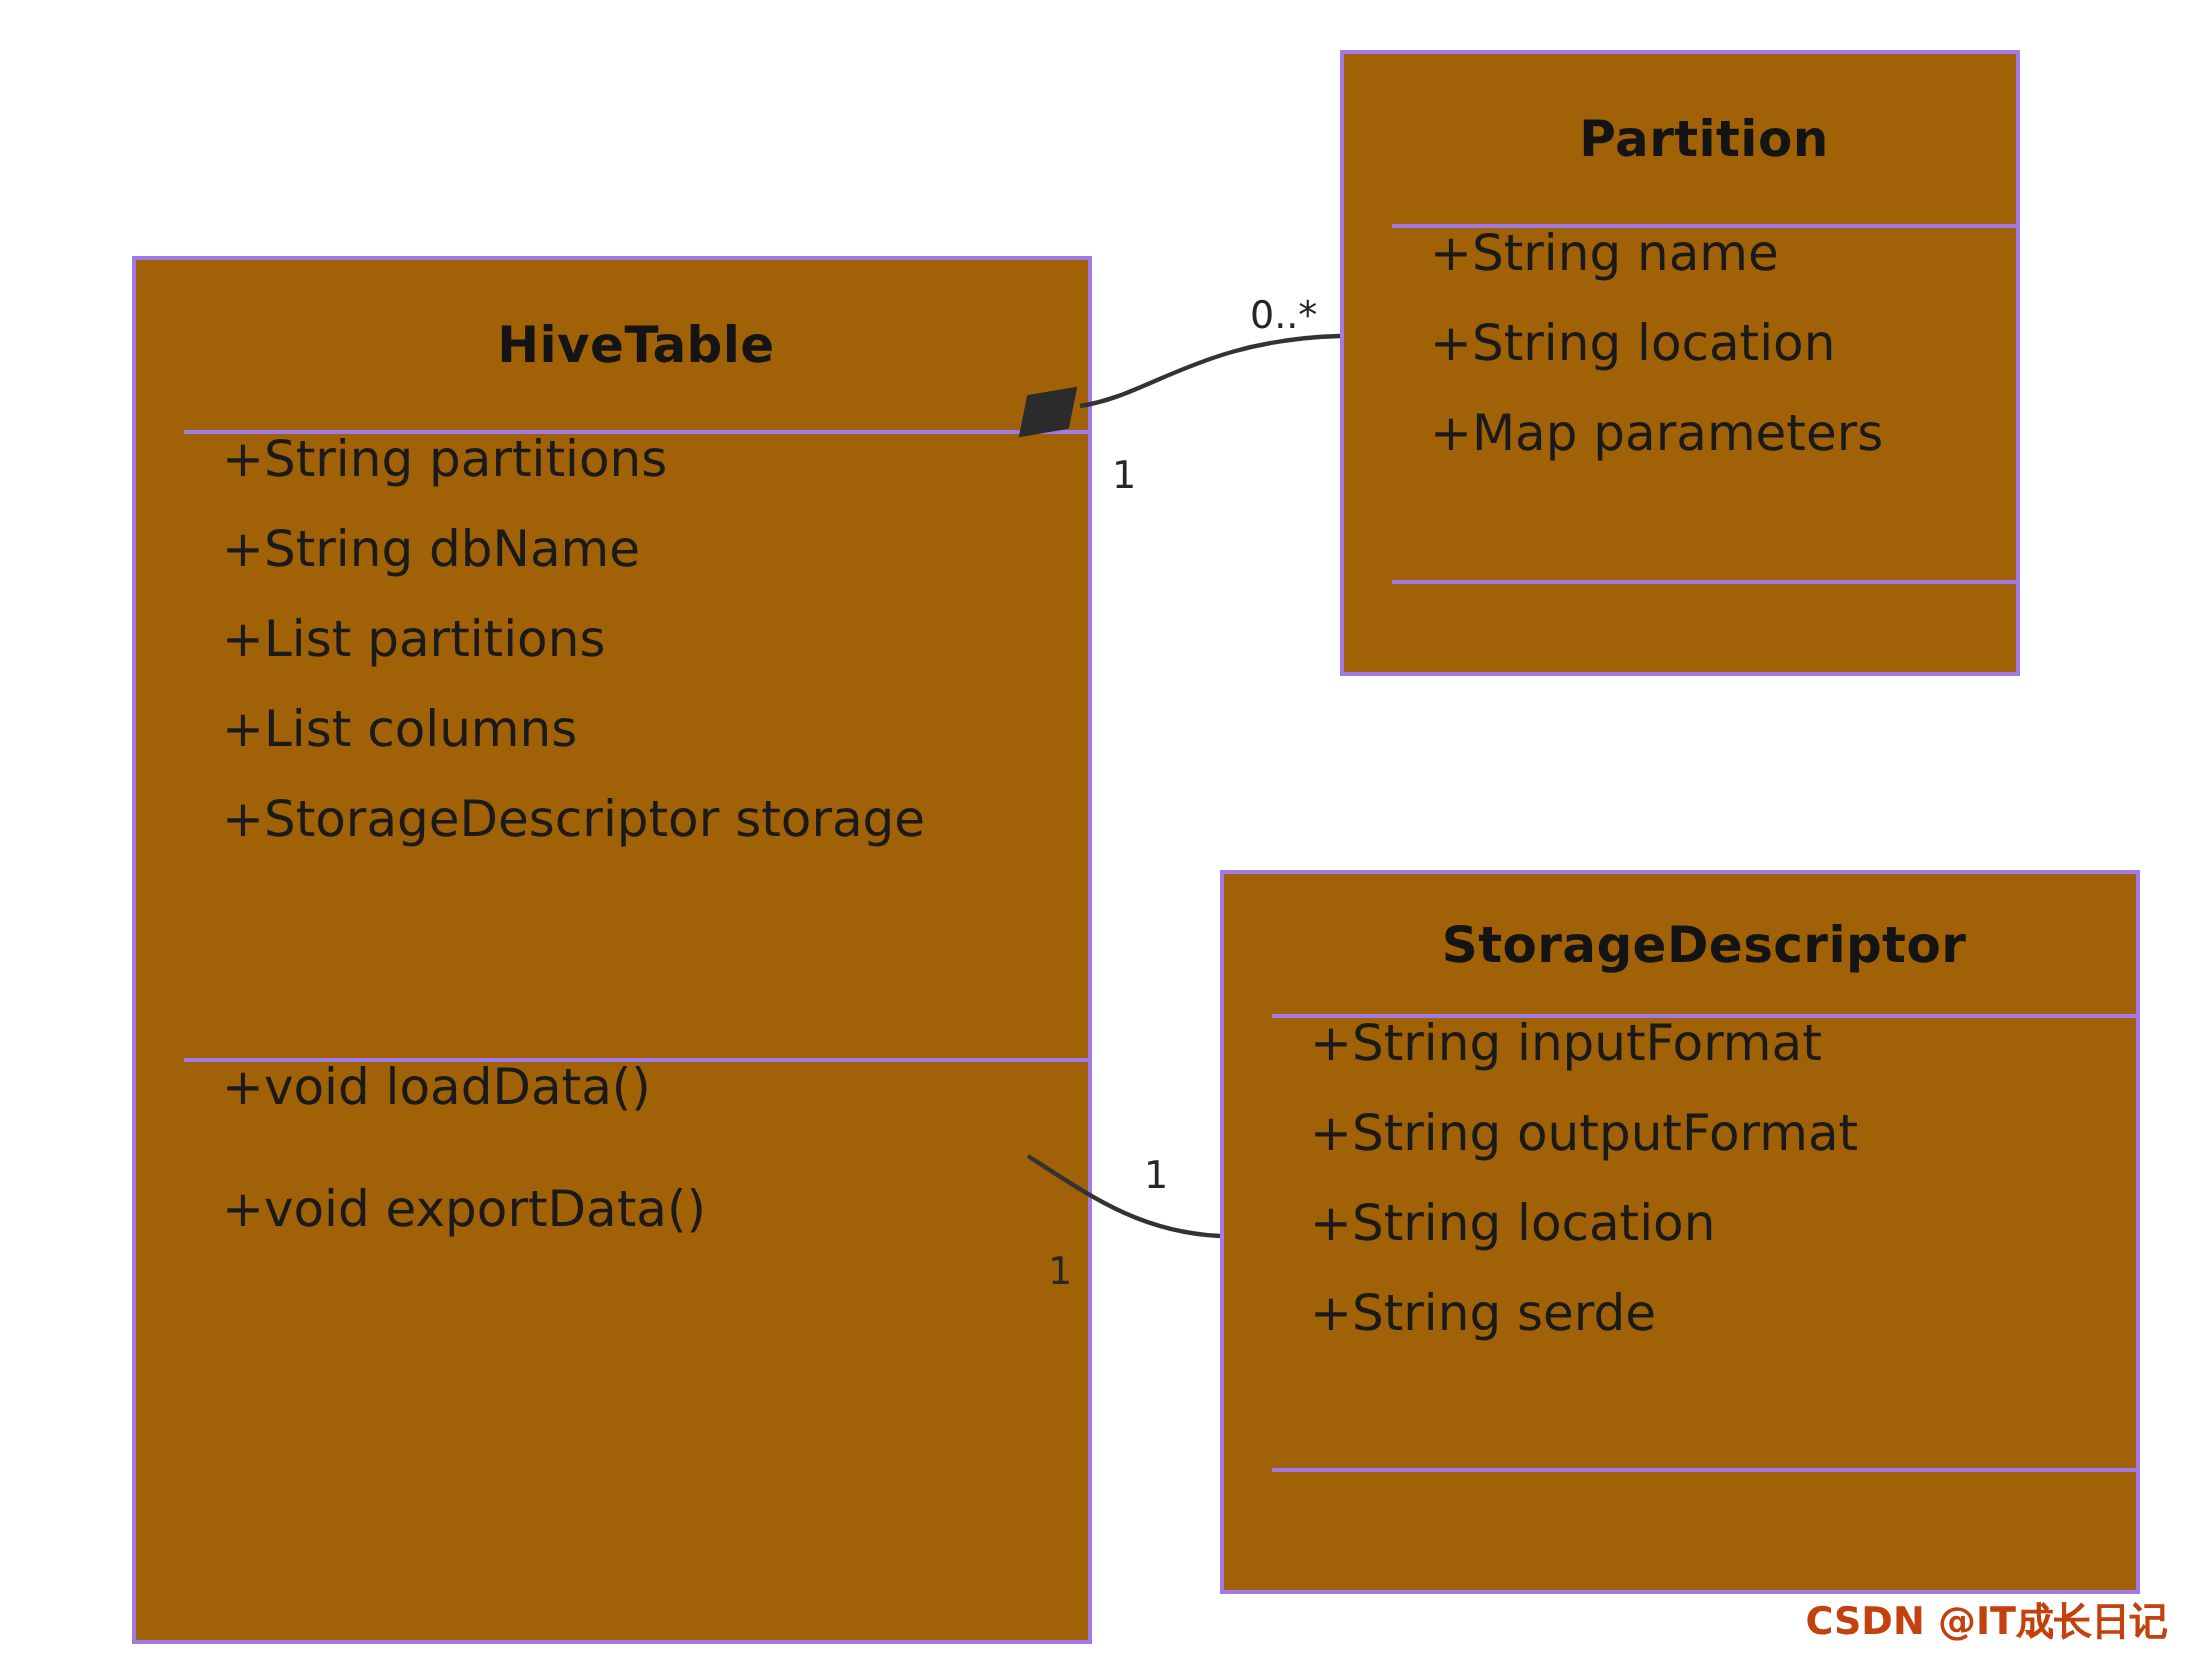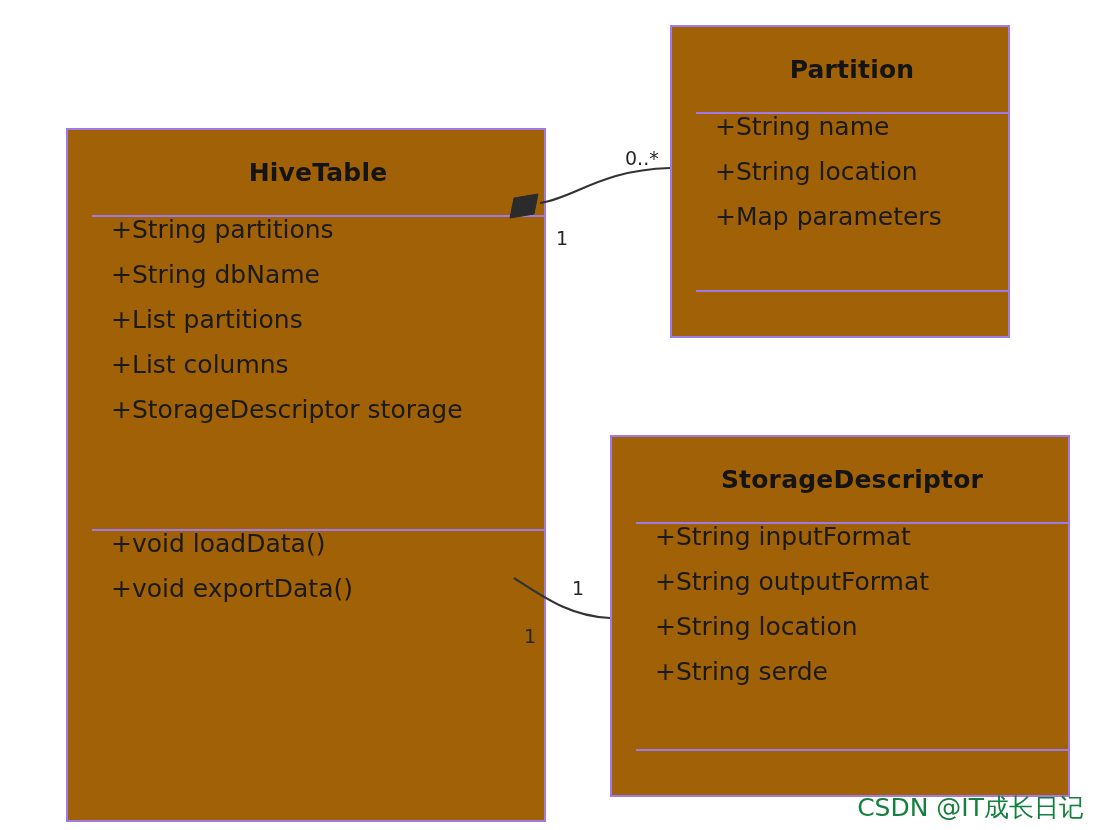--- a/index.html
+++ b/index.html
@@ -70,21 +70,21 @@
   }
   #hive-table .attrs {
     height: 314px;
     padding: 0 0 0 19px;
     gap: 20px;
     font-size: 25px;
   }
   #hive-table .methods {
     flex: 1;
     padding: 0 0 0 19px;
-    gap: 20px;
+    gap: 36px;
     font-size: 25px;
   }
 
   
   #partition {
     left: 670px;
     top: 25px;
     width: 340px;
     height: 313px;
   }
@@ -103,21 +103,21 @@
   }
 
   
   #storage-descriptor {
     left: 610px;
     top: 435px;
     width: 460px;
     height: 362px;
   }
   #storage-descriptor .class-header {
-    height: 87px;
+    height: 72px;
     font-size: 25px;
   }
   #storage-descriptor .attrs {
     height: 227px;
     padding: 0 0 0 19px;
     gap: 20px;
     font-size: 25px;
   }
   #storage-descriptor .methods {
     flex: 1;
@@ -147,23 +147,24 @@
     font-size: 19px;
     color: #262626;
     white-space: nowrap;
   }
 
   
   #watermark {
     position: absolute;
     right: 12px;
     bottom: 6px;
-    font-size: 25px;
-    color: #15803d;
+    font-size: 19px;
+    color: #c2410c;
     white-space: nowrap;
+    font-weight: bold;
   }
 </style>
 </head>
 <body>
 
 <div id="canvas">
 
   <div class="uml-class" id="hive-table">
     <div class="class-header">HiveTable</div>
     <div class="class-section attrs">

